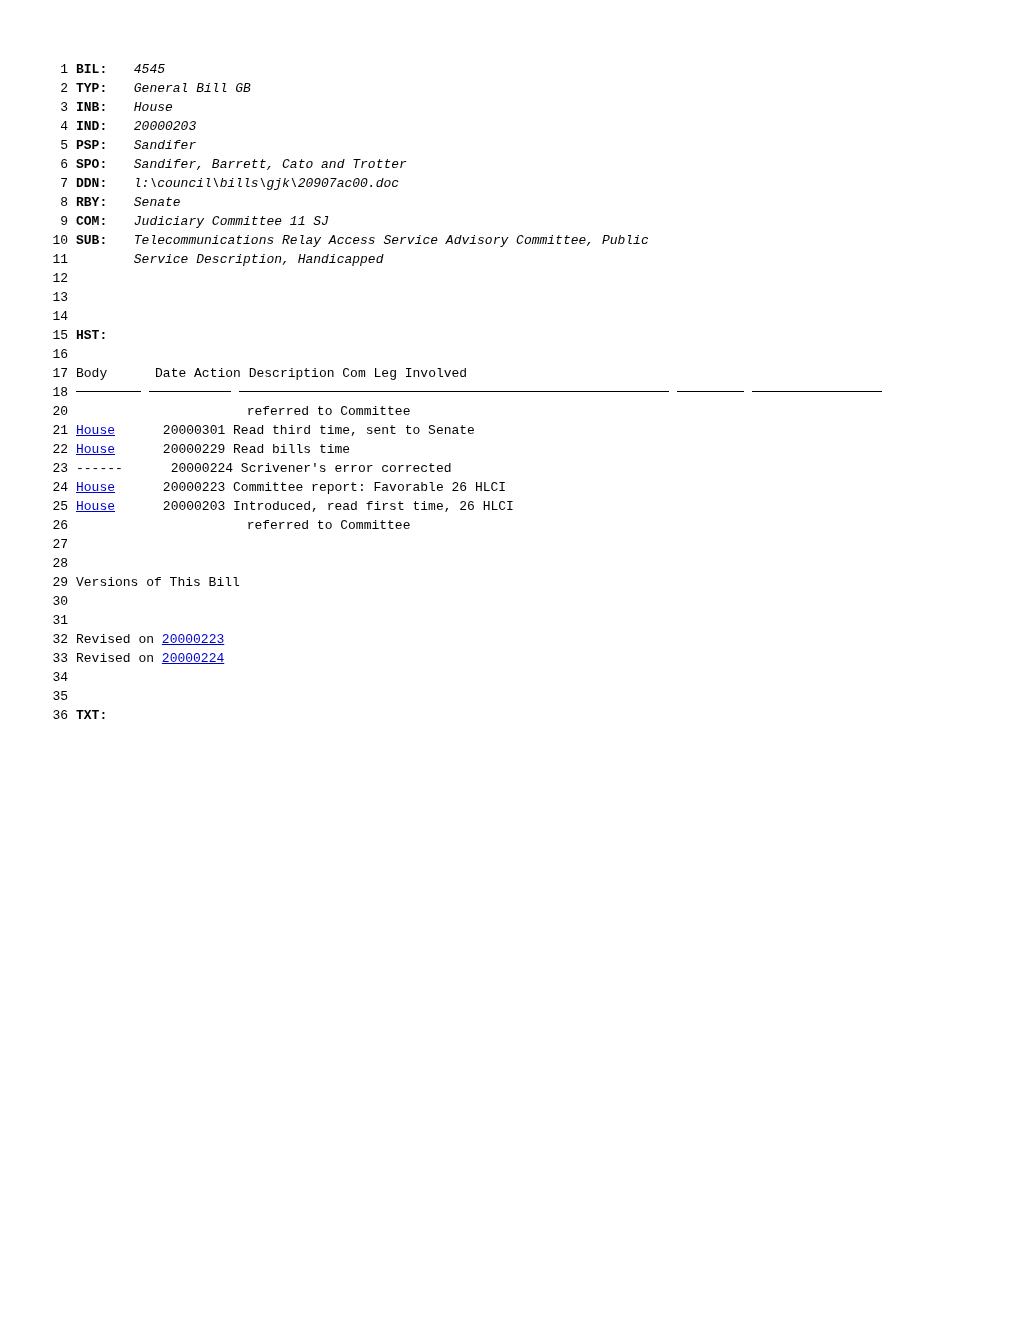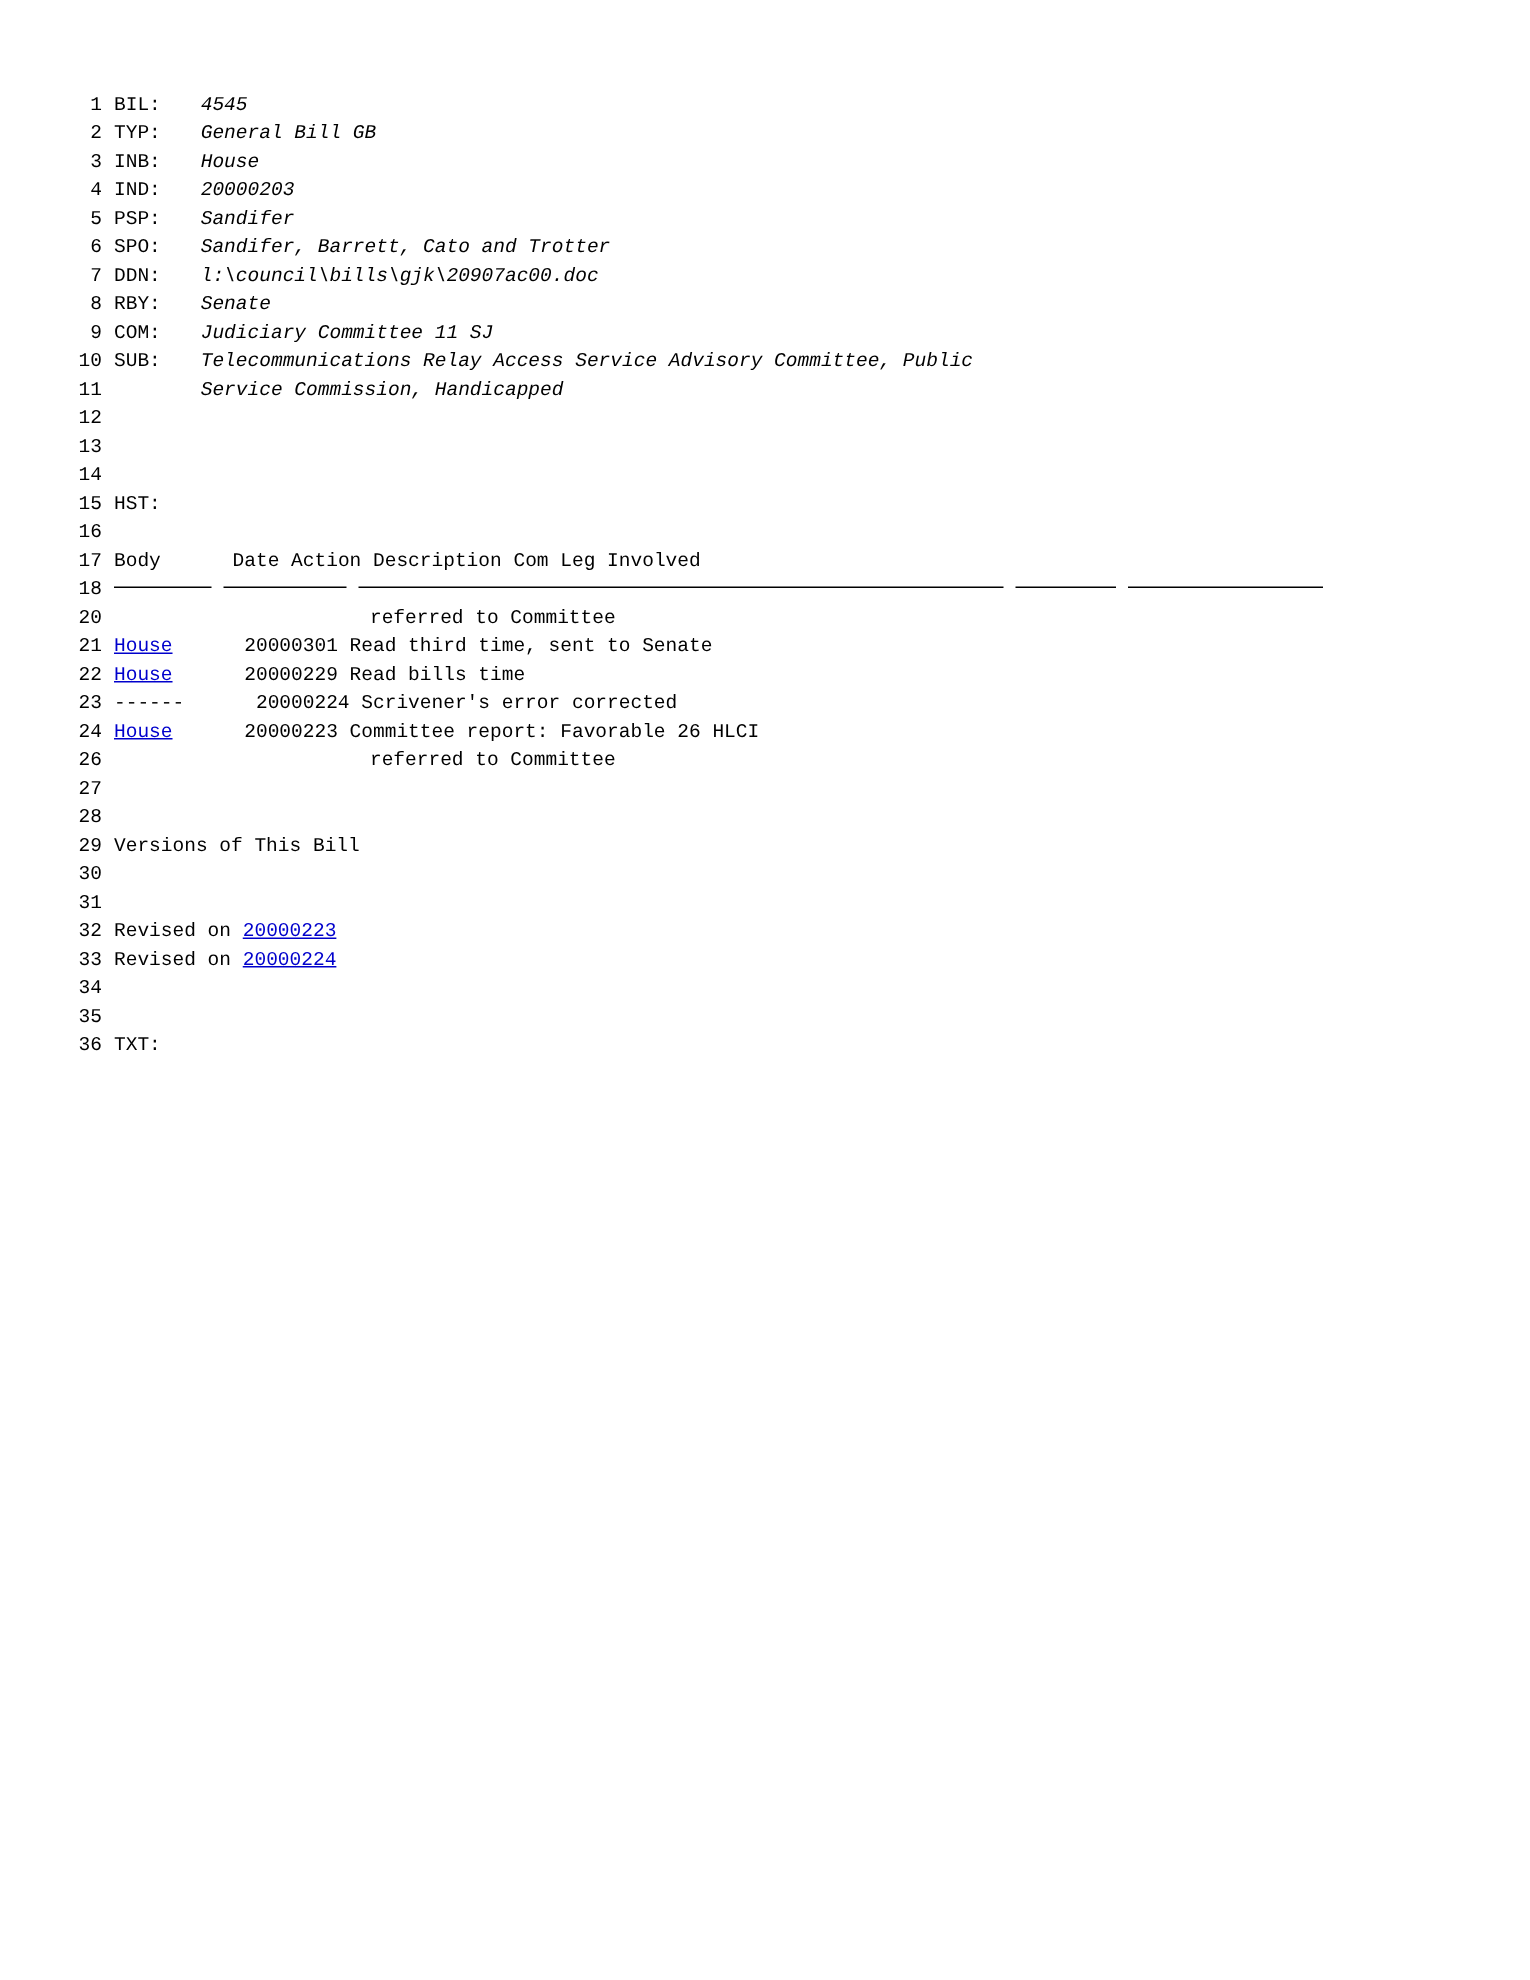--- a/index.html
+++ b/index.html
@@ -31,21 +31,21 @@
       margin-right: 8px;
       color: #000;
       flex-shrink: 0;
     }
     .line-content {
       flex: 1;
     }
     .label {
       display: inline-block;
       width: 50px;
-      font-weight: normal;
+      font-weight: bold;
     }
     .value {
       display: inline;
       font-style: italic;
     }
     a {
       color: #0000cc;
       text-decoration: underline;
       cursor: pointer;
     }
@@ -137,21 +137,21 @@
     <span class="line-content">
       <span class="label">SUB:</span>
       <span class="value">Telecommunications Relay Access Service Advisory Committee, Public</span>
     </span>
   </div>
 
   <div class="line">
     <span class="line-num">11</span>
     <span class="line-content">
       <span style="display:inline-block; width:50px;"></span>
-      <span class="value">Service Commission, Handicapped</span>
+      <span class="value">Service Description, Handicapped</span>
     </span>
   </div>
 
   <div class="line">
     <span class="line-num">12</span>
     <span class="line-content">&nbsp;</span>
   </div>
   <div class="line">
     <span class="line-num">13</span>
     <span class="line-content">&nbsp;</span>
@@ -252,20 +252,32 @@
       <span class="col-body">
         <a href="#">House</a>
       </span>
       <span class="col-date">20000223</span>
       <span class="col-action">Committee report: Favorable</span>
       <span class="col-com">26 HLCI</span>
       <span class="col-leg"></span>
     </span>
   </div>
 
+  <div class="line">
+    <span class="line-num">25</span>
+    <span class="line-content">
+      <span class="col-body">
+        <a href="#">House</a>
+      </span>
+      <span class="col-date">20000203</span>
+      <span class="col-action">Introduced, read first time,</span>
+      <span class="col-com">26 HLCI</span>
+      <span class="col-leg"></span>
+    </span>
+  </div>
 
   <div class="line">
     <span class="line-num">26</span>
     <span class="line-content">
       <span style="display:inline-block; width:65px;"></span>
       <span style="display:inline-block; width:90px;"></span>
       <span>referred to Committee</span>
     </span>
   </div>
 

